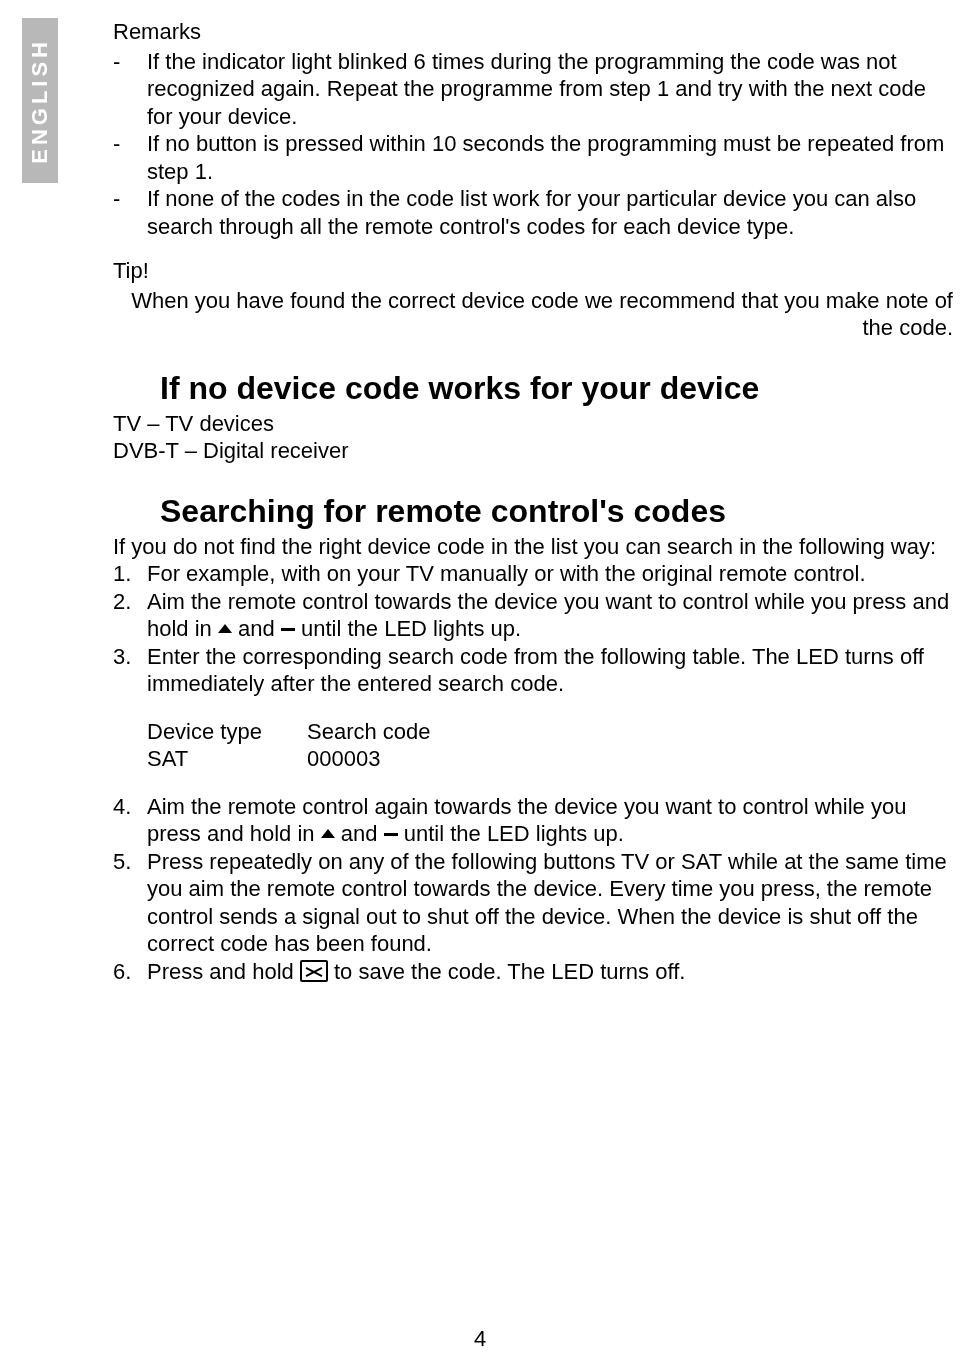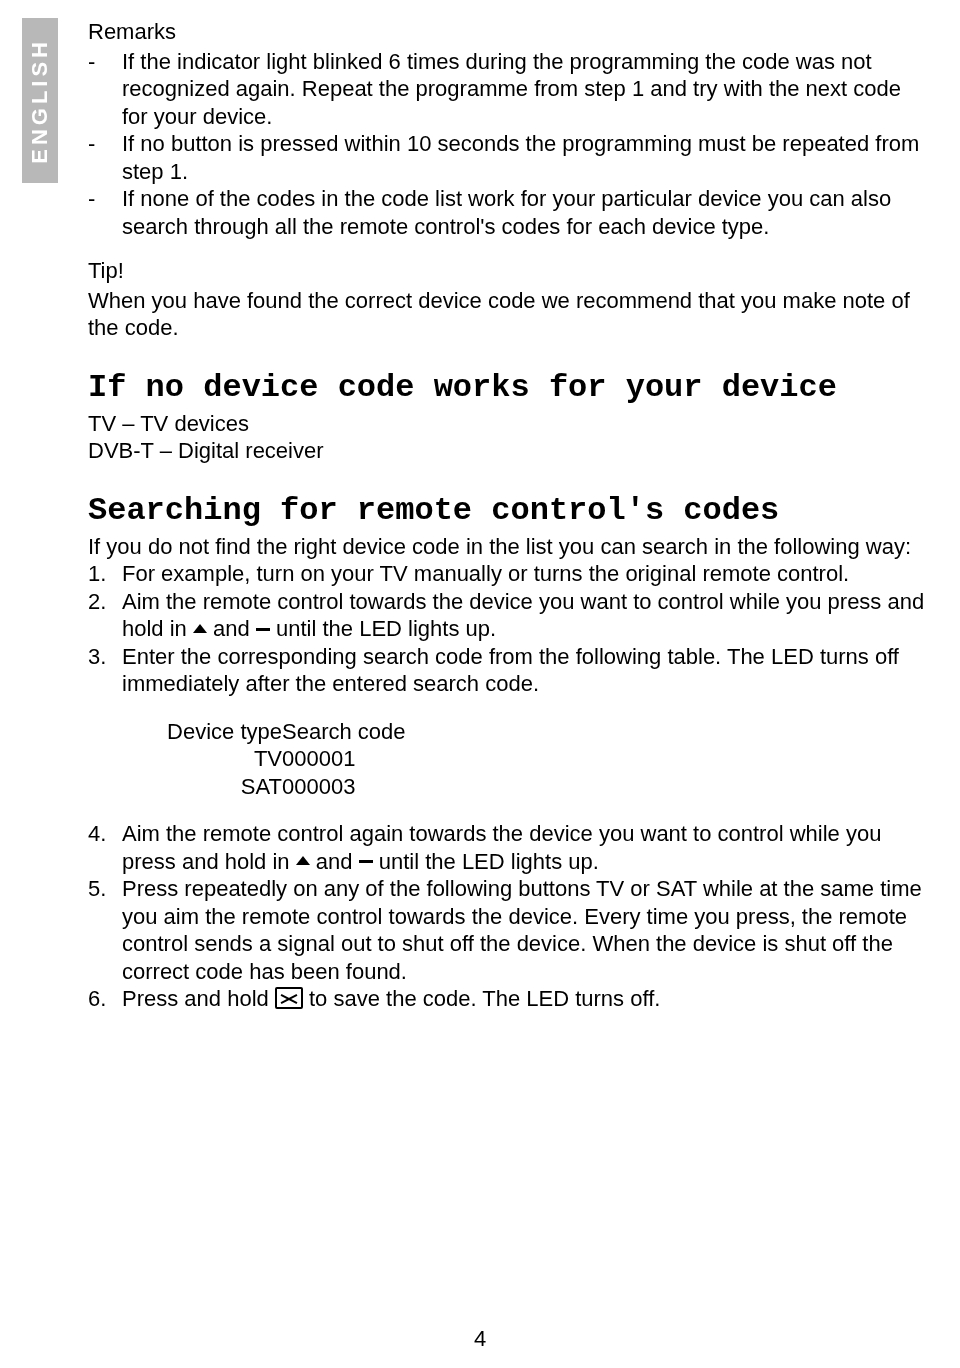--- a/index.html
+++ b/index.html
@@ -26,45 +26,46 @@
     writing-mode: vertical-rl;
     transform: rotate(180deg);
     font-family: "Trebuchet MS", Arial, sans-serif;
     color: #fff;
     font-weight: bold;
     letter-spacing: 4px;
     font-size: 22px;
   }
   .content {
     position: absolute;
-    left: 88px;
+    left: 113px;
     top: 18px;
     width: 840px;
     font-size: 22px;
     line-height: 1.25;
   }
   .remarks-title { margin-bottom: 2px; }
   .bullet-row { display: flex; }
   .bullet-row .dash { width: 34px; flex: 0 0 34px; }
   .bullet-row .txt { flex: 1; }
   .tip { margin-top: 17px; }
-  .para { margin-top: 2px; }
+  .para { margin-top: 2px; text-align: right; }
   h2 {
-    font-family: Liberation Mono, monospace;
+    font-family: Liberation Sans, sans-serif;
     font-weight: 800;
     font-size: 32px;
     margin-top: 26px;
     margin-bottom: 2px;
     letter-spacing: 0px;
+    margin-left: 47px;
   }
   .num-row { display: flex; }
   .num-row .num { width: 34px; flex: 0 0 34px; }
   .num-row .txt { flex: 1; }
   .table-block { margin-left: 34px; margin-top: 20px; margin-bottom: 20px; }
-  .table-row { display: flex; text-align: right; }
+  .table-row { display: flex; }
   .table-row .c1 { width: 160px; }
   .table-row .c2 { }
   .arrow {
     display: inline-block;
     width: 0; height: 0;
     border-left: 7px solid transparent;
     border-right: 7px solid transparent;
     border-bottom: 9px solid #000;
     vertical-align: middle;
     position: relative;
@@ -134,43 +135,39 @@
 
   <h2>If no device code works for your device</h2>
   <div>TV – TV devices</div>
   <div>DVB-T – Digital receiver</div>
 
   <h2>Searching for remote control's codes</h2>
   <div>If you do not find the right device code in the list you can search in the following way:</div>
 
   <div class="num-row">
     <div class="num">1.</div>
-    <div class="txt">For example, turn on your TV manually or turns the original remote control.</div>
+    <div class="txt">For example, with on your TV manually or with the original remote control.</div>
   </div>
 
   <div class="num-row">
     <div class="num">2.</div>
     <div class="txt">
       <span>Aim the remote control towards the device you want to control while you press and hold in </span><span class="arrow"></span><span> and </span><span class="minus-sym"></span><span> until the LED lights up.</span>
     </div>
   </div>
 
   <div class="num-row">
     <div class="num">3.</div>
     <div class="txt">Enter the corresponding search code from the following table. The LED turns off immediately after the entered search code.</div>
   </div>
 
   <div class="table-block">
     <div class="table-row">
       <div class="c1">Device type</div>
       <div class="c2">Search code</div>
-    </div>
-    <div class="table-row">
-      <div class="c1">TV</div>
-      <div class="c2">000001</div>
     </div>
     <div class="table-row">
       <div class="c1">SAT</div>
       <div class="c2">000003</div>
     </div>
   </div>
 
   <div class="num-row">
     <div class="num">4.</div>
     <div class="txt">

